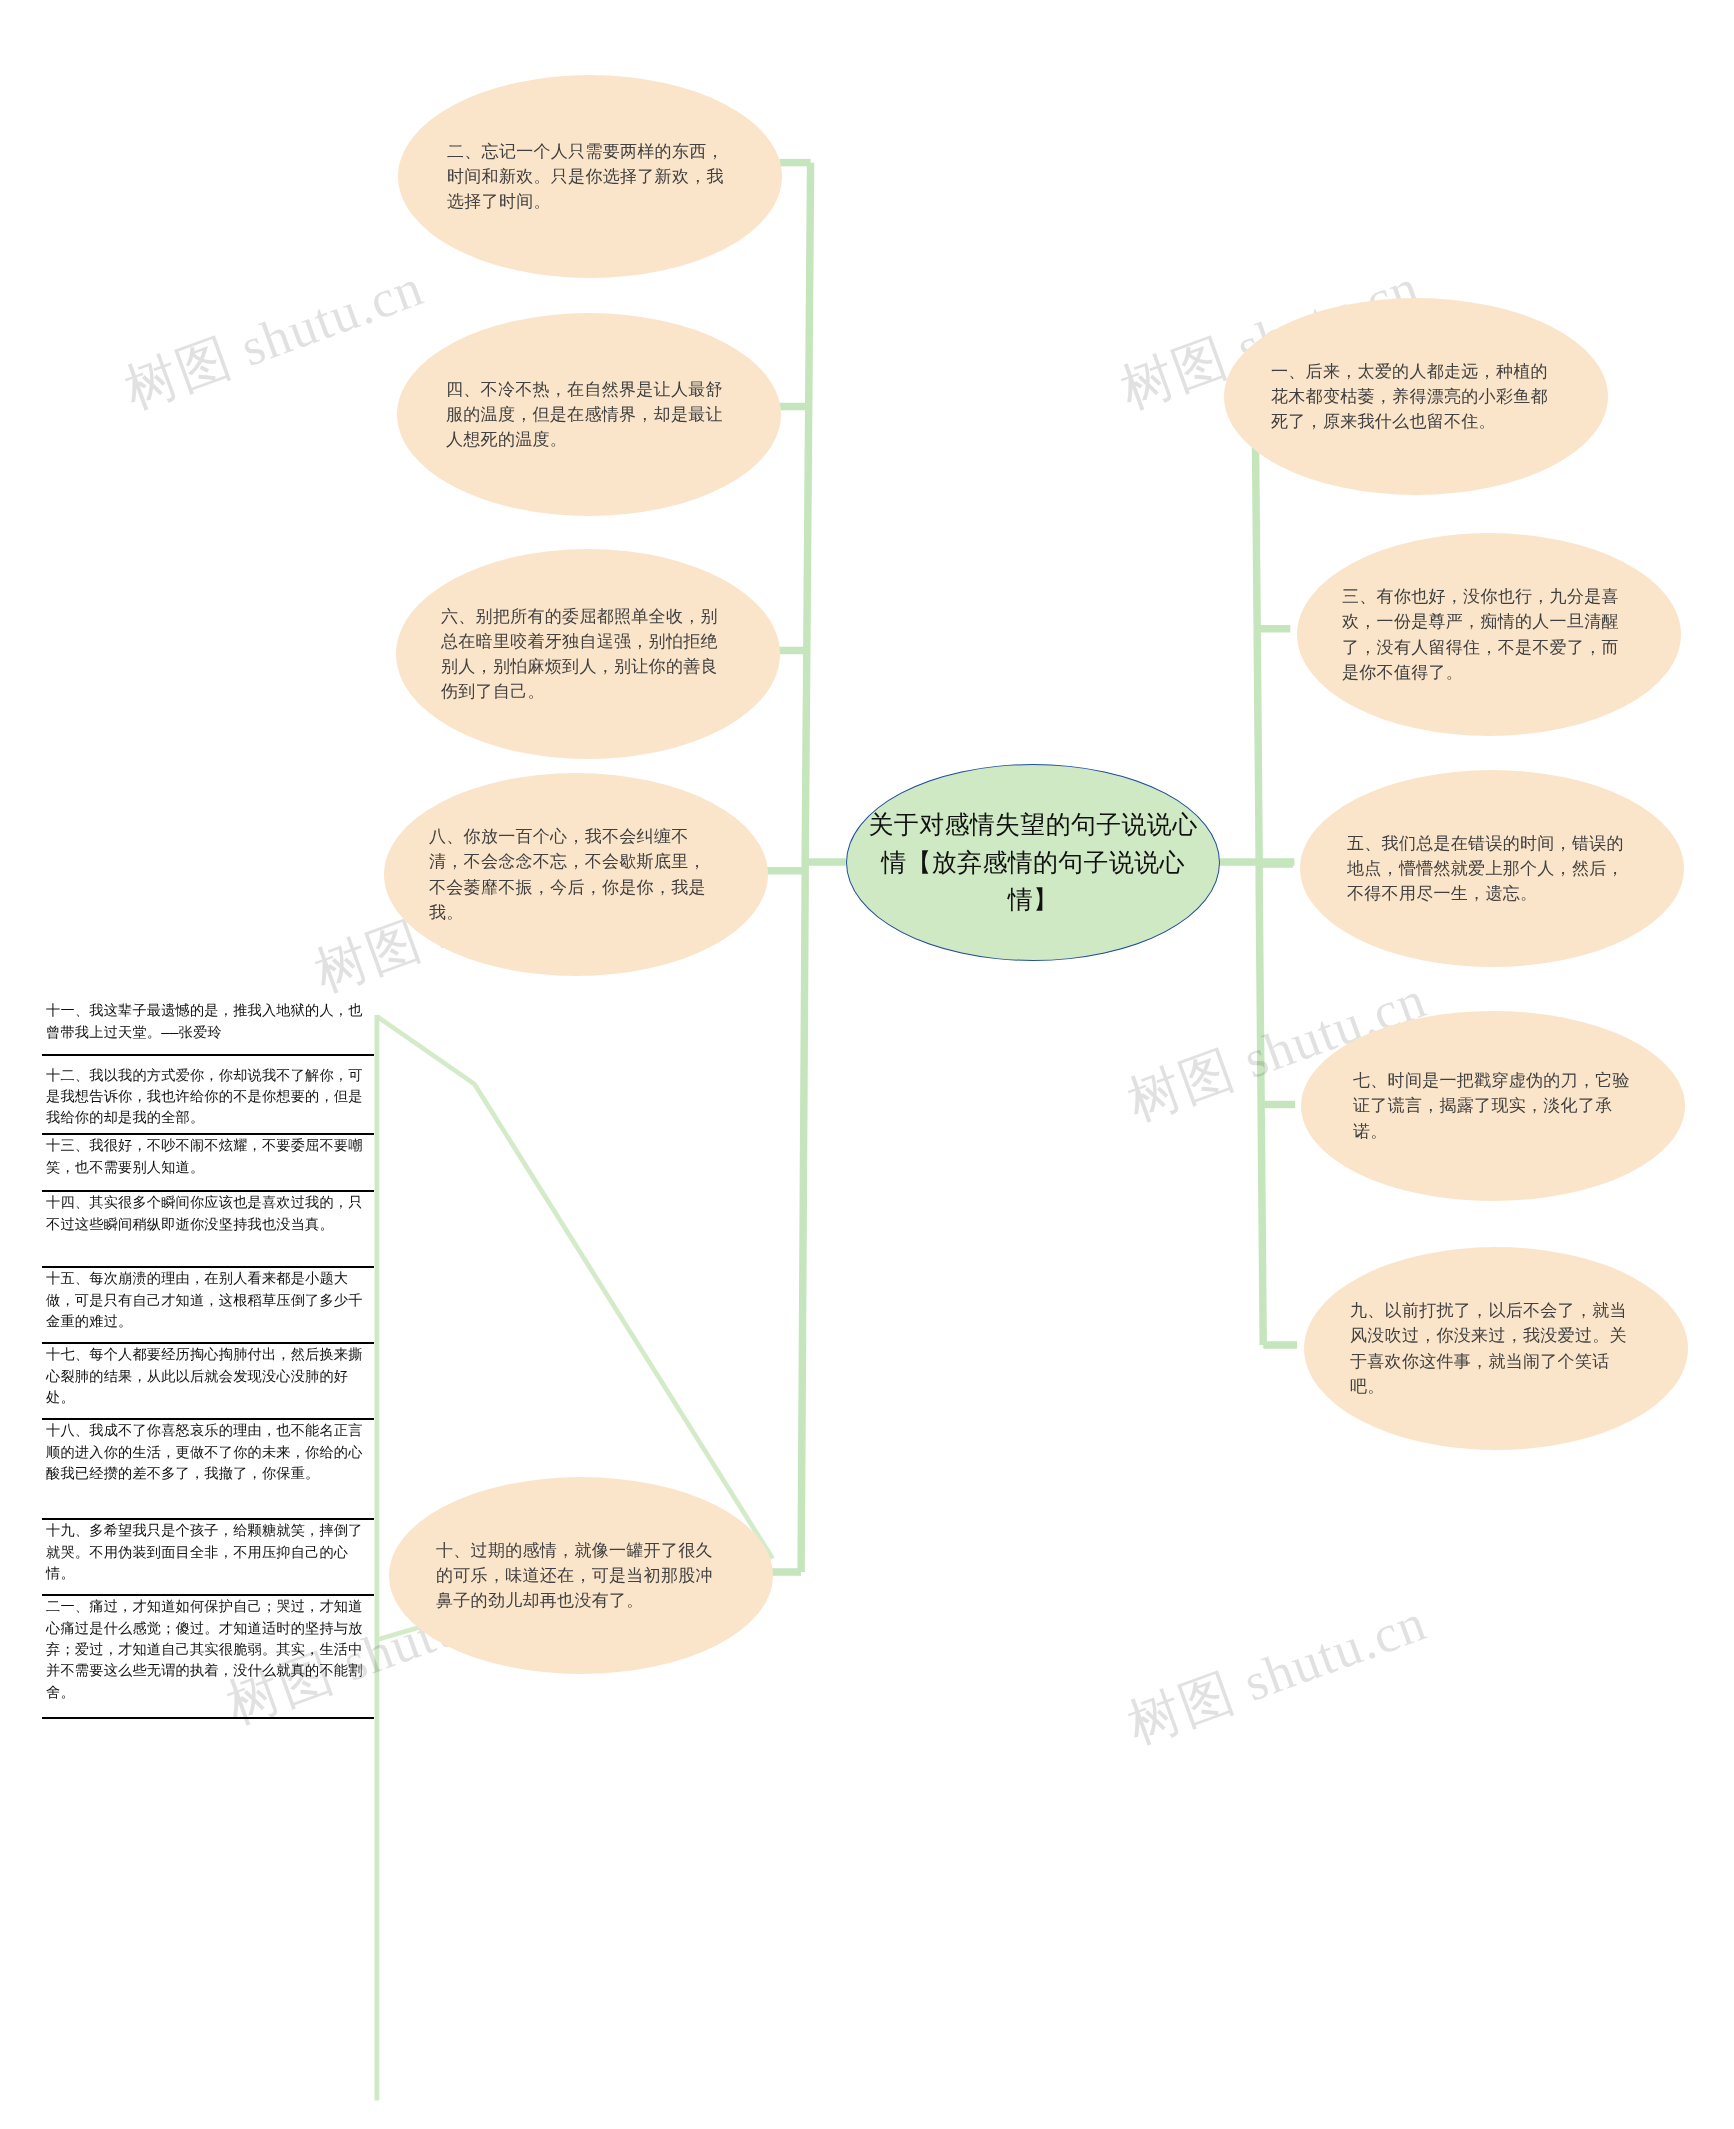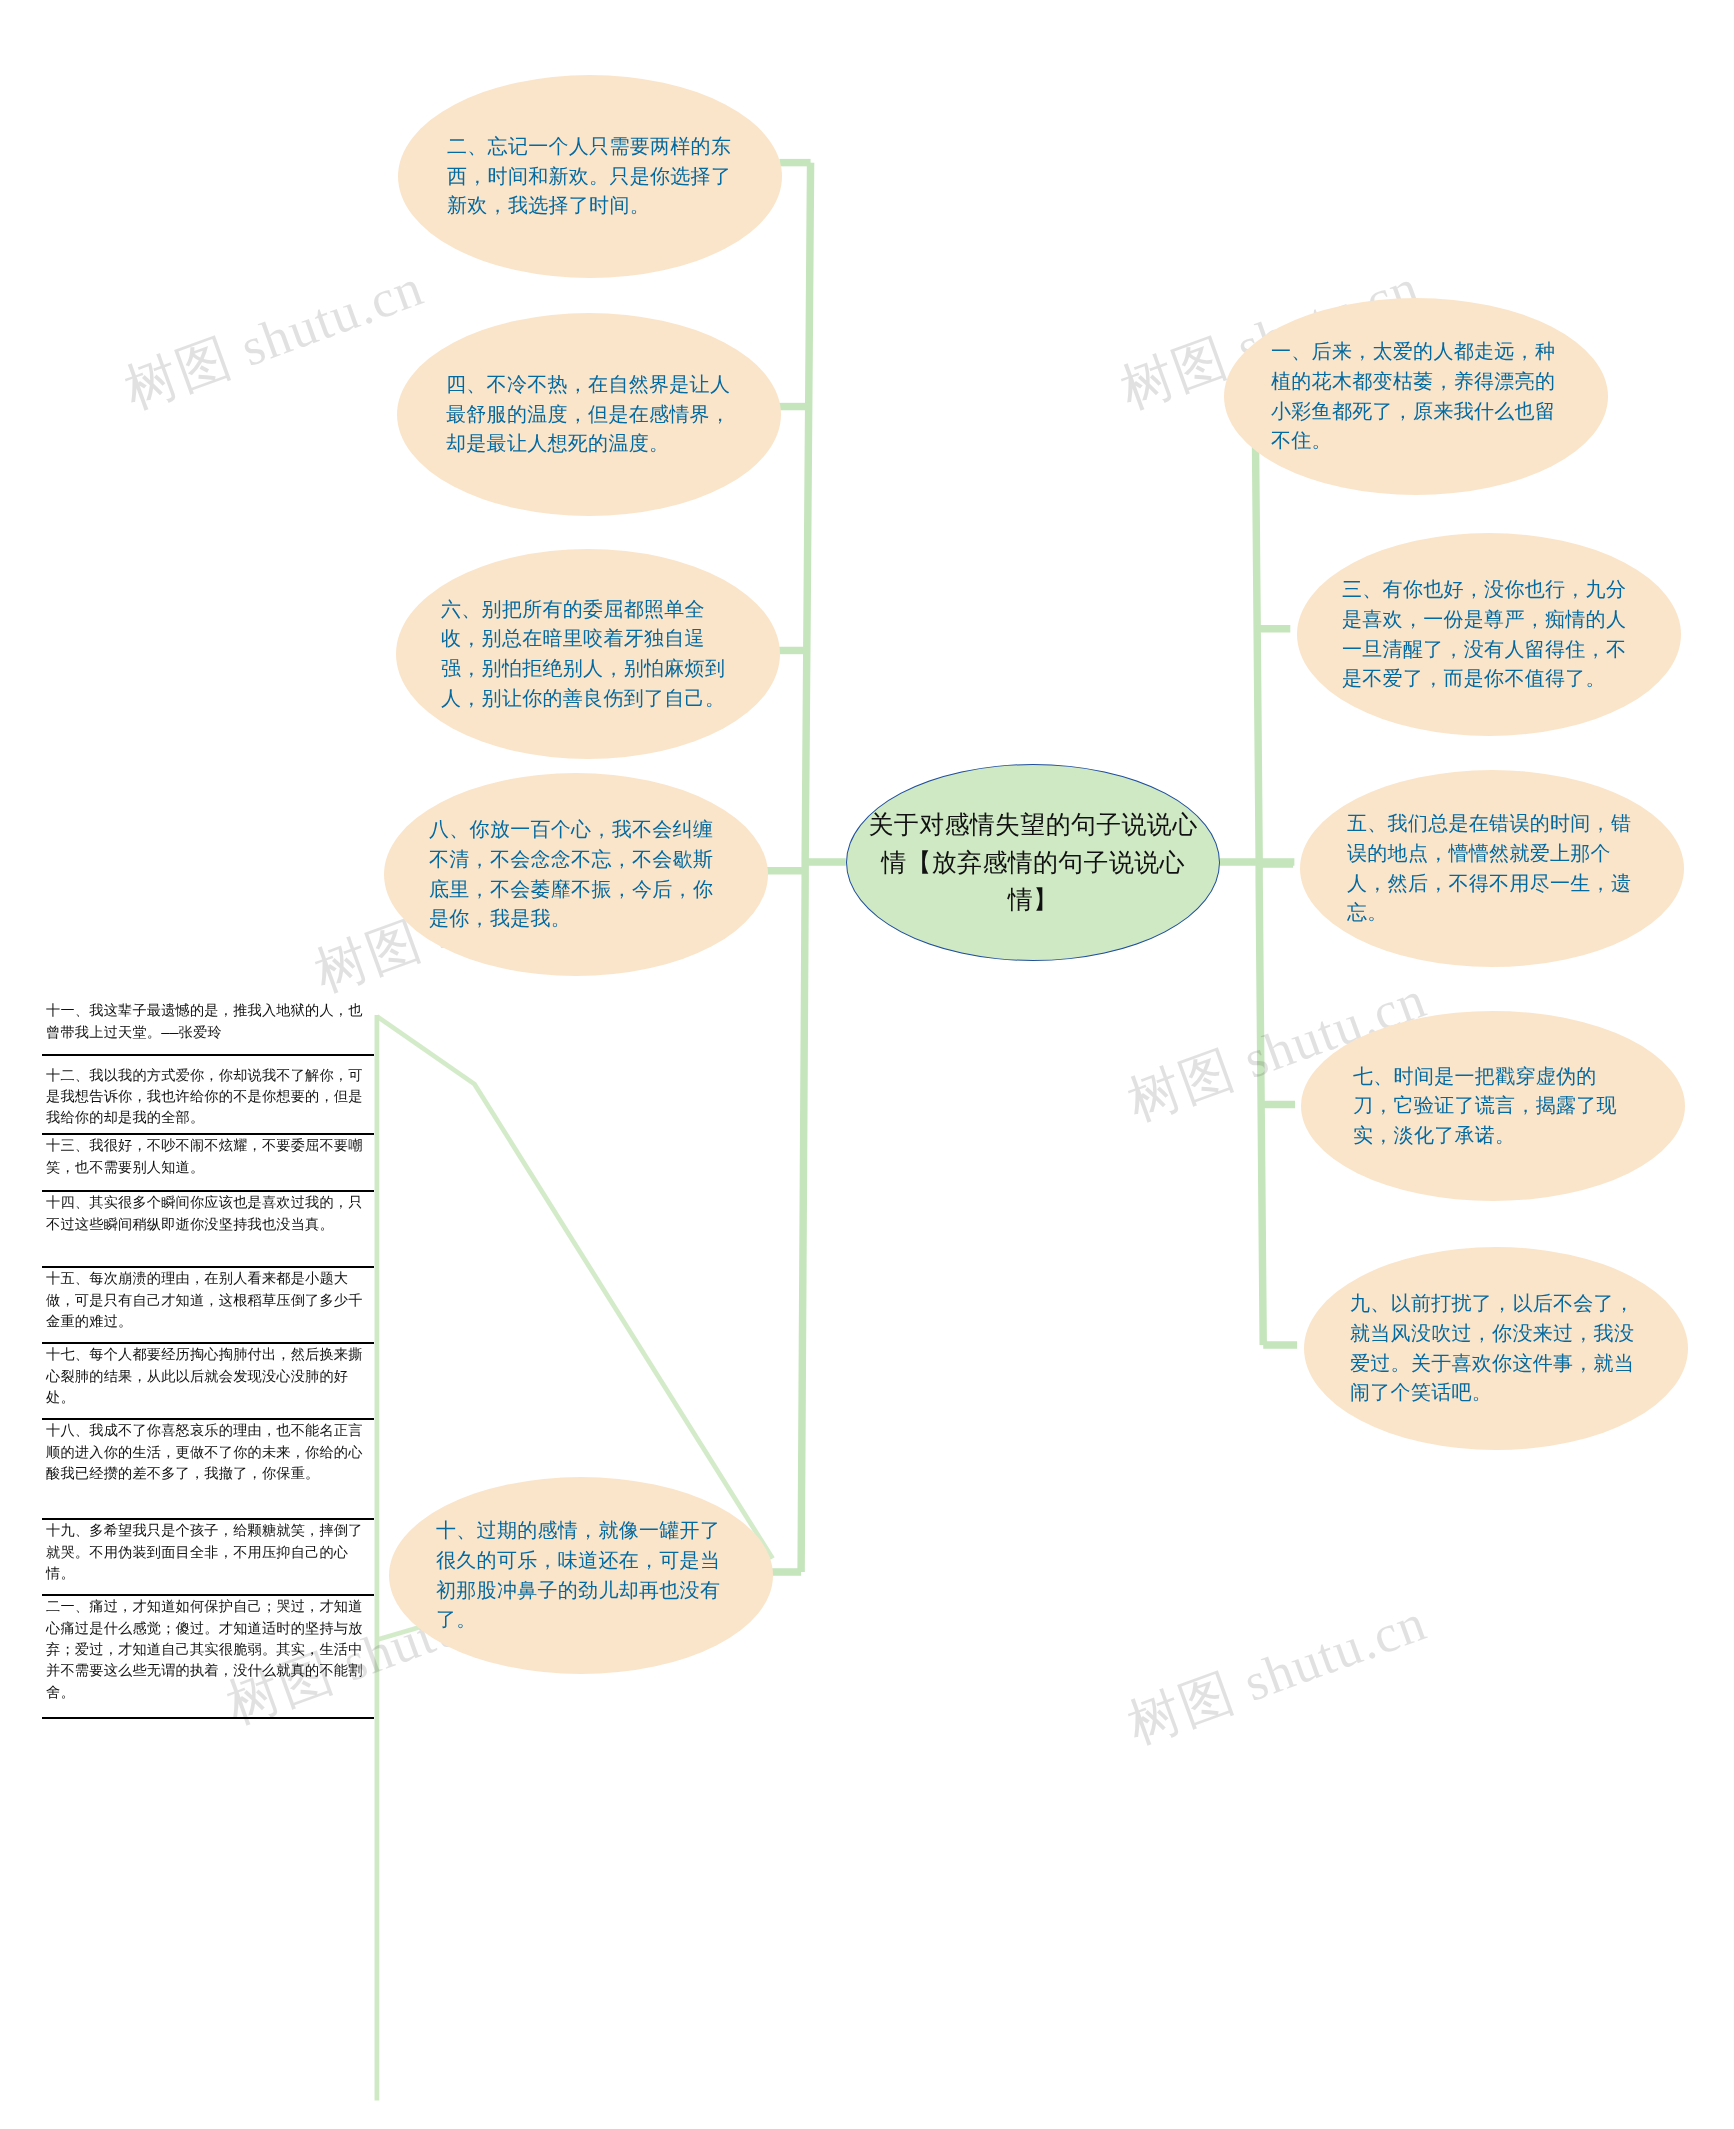--- a/index.html
+++ b/index.html
@@ -49,24 +49,24 @@
     display: flex;
     align-items: center;
     justify-content: center;
     box-sizing: border-box;
     border-radius: 50%;
     background: #fae5ca;
     text-align: left;
   }
   .node-ellipse .node-text {
     display: block;
-    font-size: 20px;
+    font-size: 17px;
     line-height: 1.48;
     letter-spacing: 0.3px;
-    color: #0369a1;
+    color: #404040;
     word-break: break-all;
   }
 
   #node-center {
     position: absolute;
     z-index: 12;
     display: flex;
     align-items: center;
     justify-content: center;
     border-radius: 50%;

